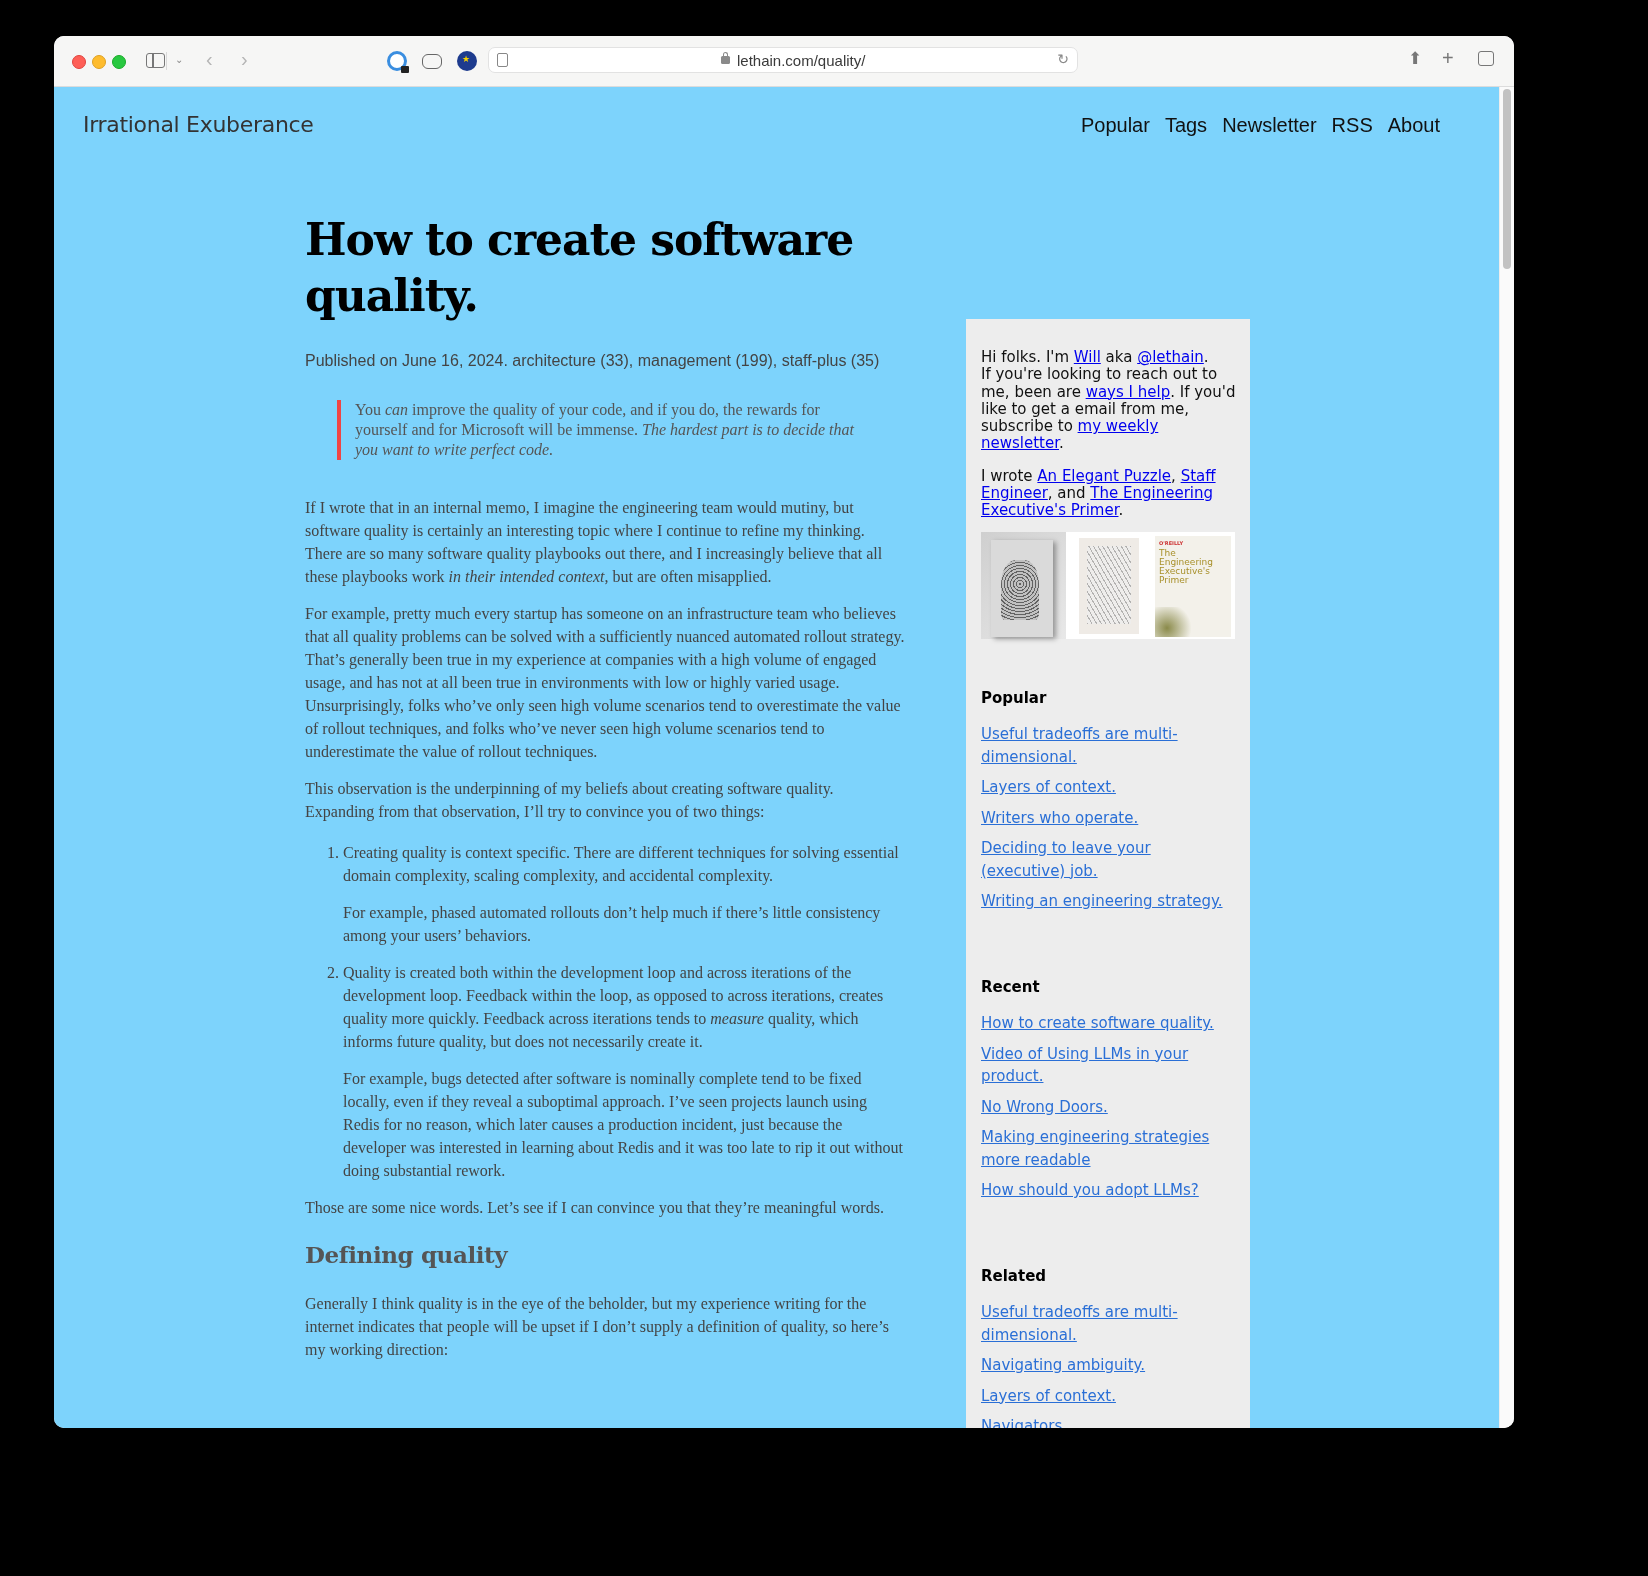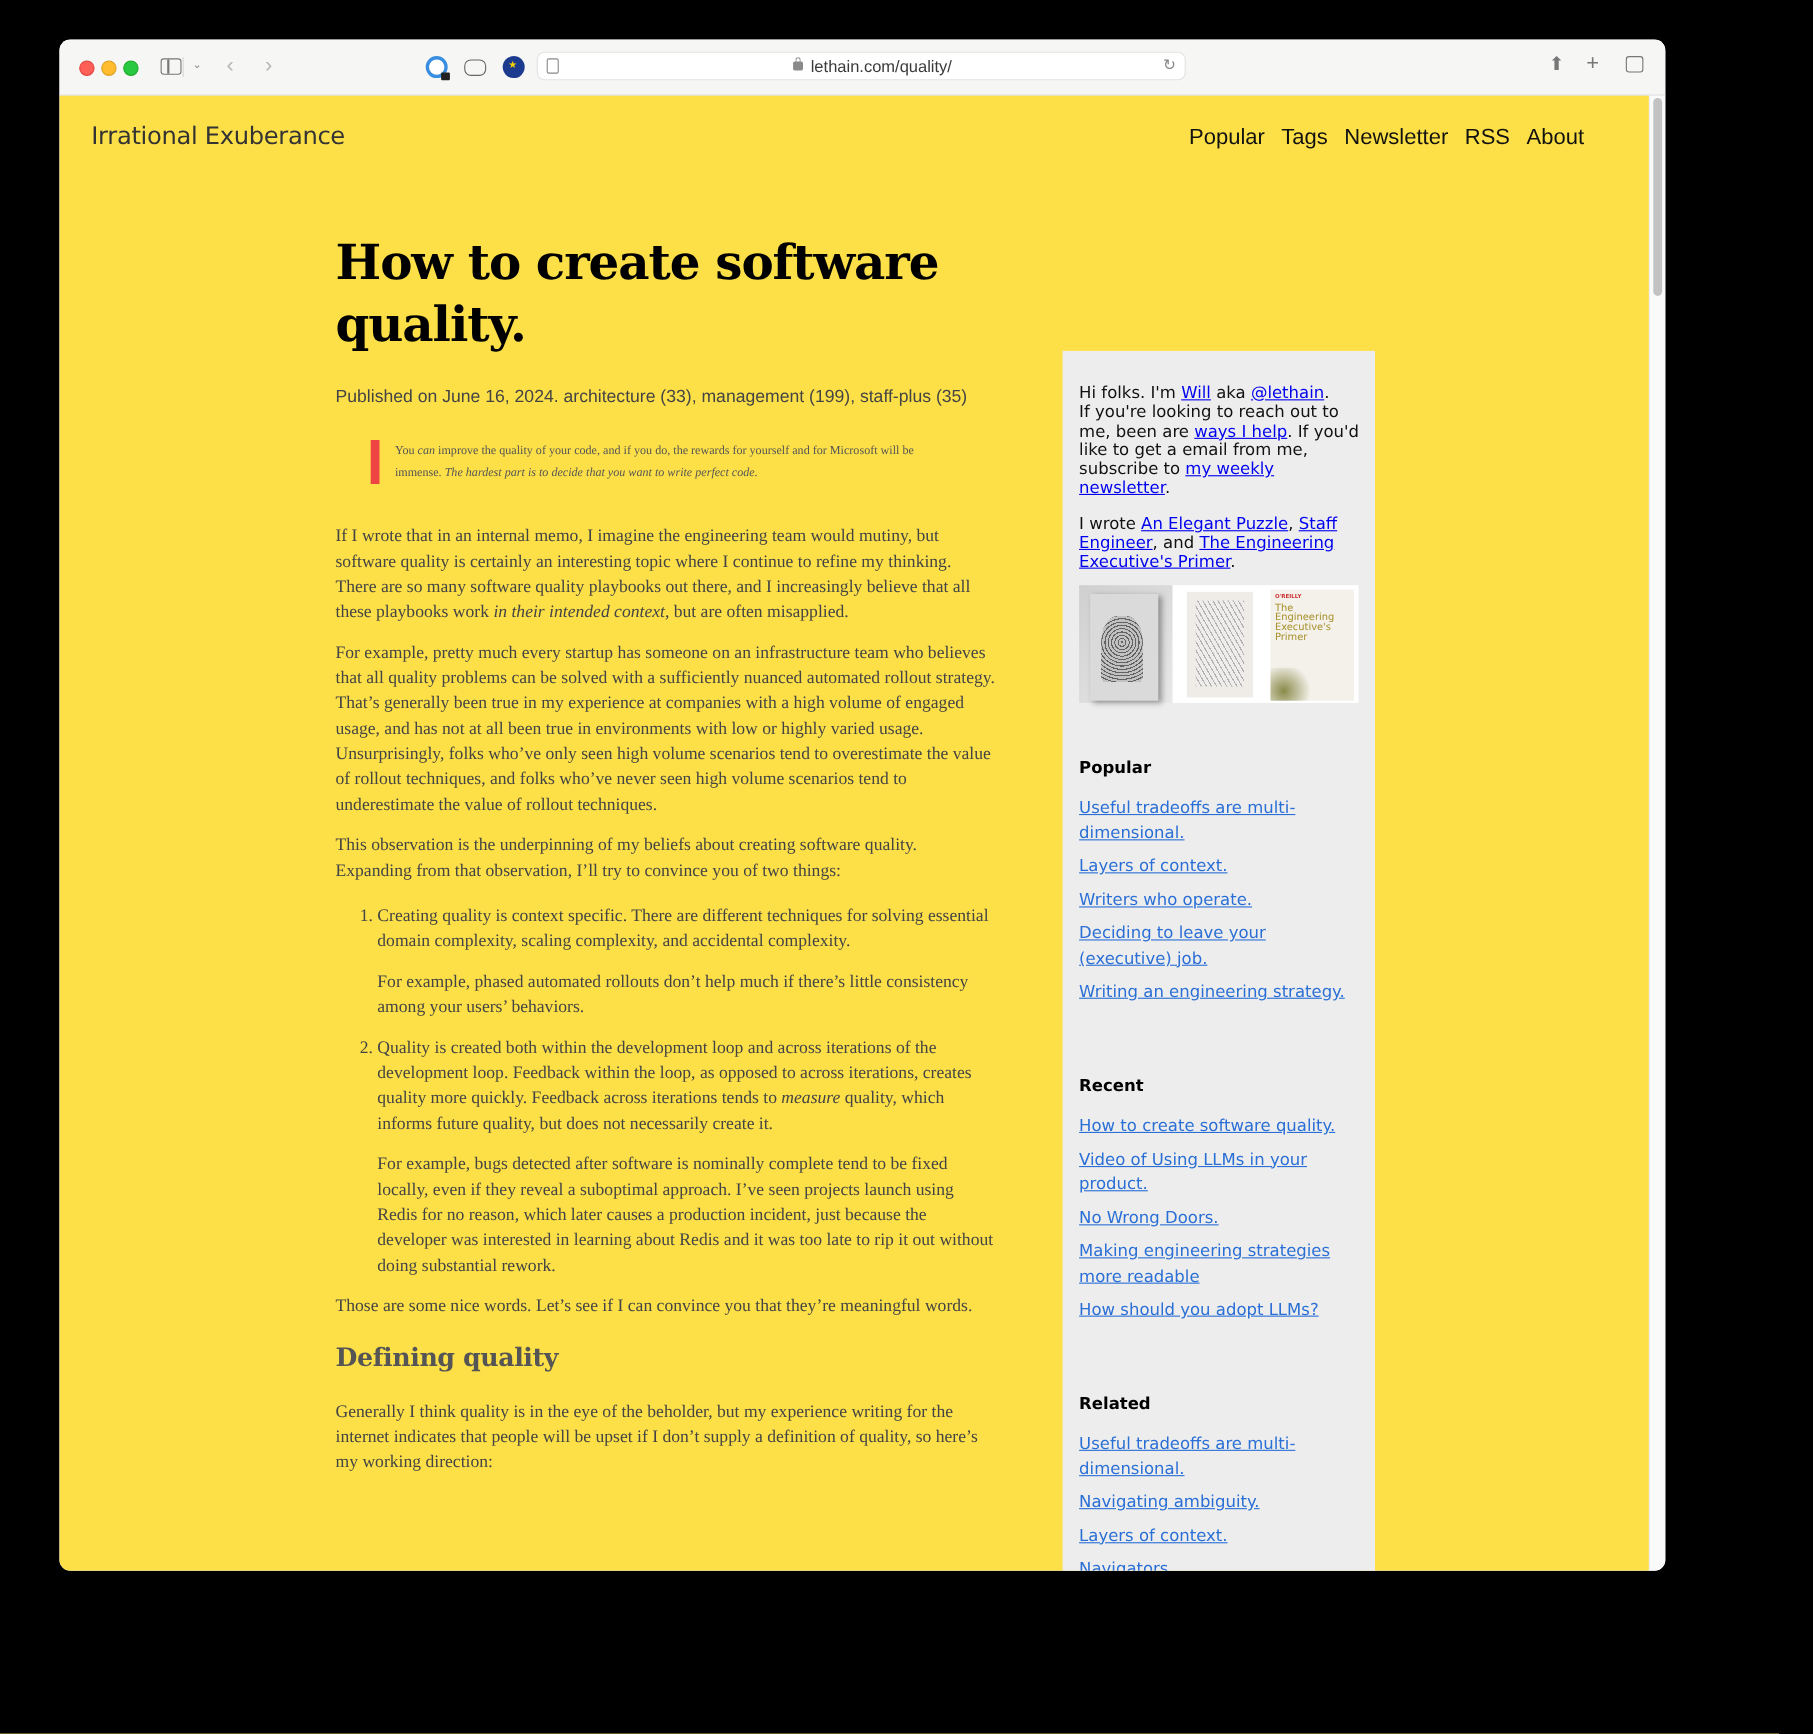--- a/index.html
+++ b/index.html
@@ -37,39 +37,39 @@
   .url-bar {
     position: absolute; left: 434px; top: 11px; width: 590px; height: 26px;
     background: #fff; border: 1px solid #e2e2e2; border-radius: 7px; box-sizing: border-box;
   }
   .url-bar .reader { position: absolute; left: 8px; top: 5px; width: 9px; height: 12px; border: 1.3px solid #888; border-radius: 2px; }
   .url-bar .lock { position: absolute; left: 232px; top: 8px; width: 9px; height: 8px; background: #8a8a8a; border-radius: 1.5px; }
   .url-bar .lock::before { content: ""; position: absolute; left: 1.5px; top: -4px; width: 5px; height: 5px; border: 1.3px solid #8a8a8a; border-bottom: none; border-radius: 3px 3px 0 0; box-sizing: border-box; }
   .url-text { position: absolute; left: 248px; top: 4px; font-size: 15px; color: #3a3a3a; }
   .url-bar .reload { position: absolute; right: 8px; top: 3px; font-size: 14px; color: #888; }
 
-  .page { position: absolute; left: 0; top: 51px; width: 1446px; height: 1341px; background: #fde047; }
+  .page { position: absolute; left: 0; top: 51px; width: 1446px; height: 1341px; background: #7dd3fc; }
   .scrollbar { position: absolute; right: 0; top: 51px; width: 14px; height: 1341px; background: #fafafa; border-left: 1px solid #ececec; }
   .scroll-thumb { position: absolute; left: 3px; top: 2px; width: 8px; height: 180px; background: #c2c2c2; border-radius: 4px; }
 
   .site-title {
     position: absolute; left: 29px; top: 25px; font-size: 22px; color: #333; font-weight: 300;
     font-family: "DejaVu Sans", sans-serif; letter-spacing: -0.3px; font-weight: normal;
   }
   .nav { position: absolute; right: 60px; top: 27px; display: flex; gap: 15px; }
   .nav a { font-size: 20px; color: #111; text-decoration: none; font-family: "Liberation Sans", sans-serif; }
 
   .article { position: absolute; left: 251px; top: 125px; width: 600px; font-family: "Liberation Serif", serif; color: #444; }
   .post-title { margin: 0; font-size: 44px; font-weight: bold; color: #000; font-family: "DejaVu Serif", serif; letter-spacing: -1px; line-height: 56px; }
   .meta { margin-top: 28px; font-size: 16px; color: #444; font-family: "Liberation Sans", sans-serif; }
   .article p { font-size: 16px; line-height: 23px; margin: 14px 0 0 0; }
   .article a { color: #2a6ebb; }
   .article blockquote {
-    margin: 30px 0 0 32px; padding: 0 0 0 14px; border-left: 8px solid #ef4444;
-    font-size: 11px; line-height: 20px; color: #555; width: 500px;
+    margin: 30px 0 0 32px; padding: 0 0 0 14px; border-left: 4px solid #ef4444;
+    font-size: 16px; line-height: 20px; color: #555; width: 500px;
   }
   .article blockquote + p { margin-top: 36px; }
   .article ol, .article ul { margin: 18px 0 0 0; padding-left: 38px; font-size: 16px; line-height: 23px; }
   .article li { margin-bottom: 14px; }
   .article li p { margin: 14px 0 0 0; font-family: Liberation Serif, serif; }
   .h2 { font-family: "DejaVu Serif", serif; font-size: 23px; font-weight: bold; color: #555; margin: 22px 0 0 0; letter-spacing: -0.4px; }
 
   .sidebar { position: absolute; left: 912px; top: 232px; width: 284px; height: 1120px; background: #ededed; font-family: "DejaVu Sans", sans-serif; }
   .sb-intro { position: absolute; left: 15px; top: 30px; width: 255px; font-size: 15px; line-height: 17.3px; color: #111; }
   .sb-intro a { color: #0000ee; }

